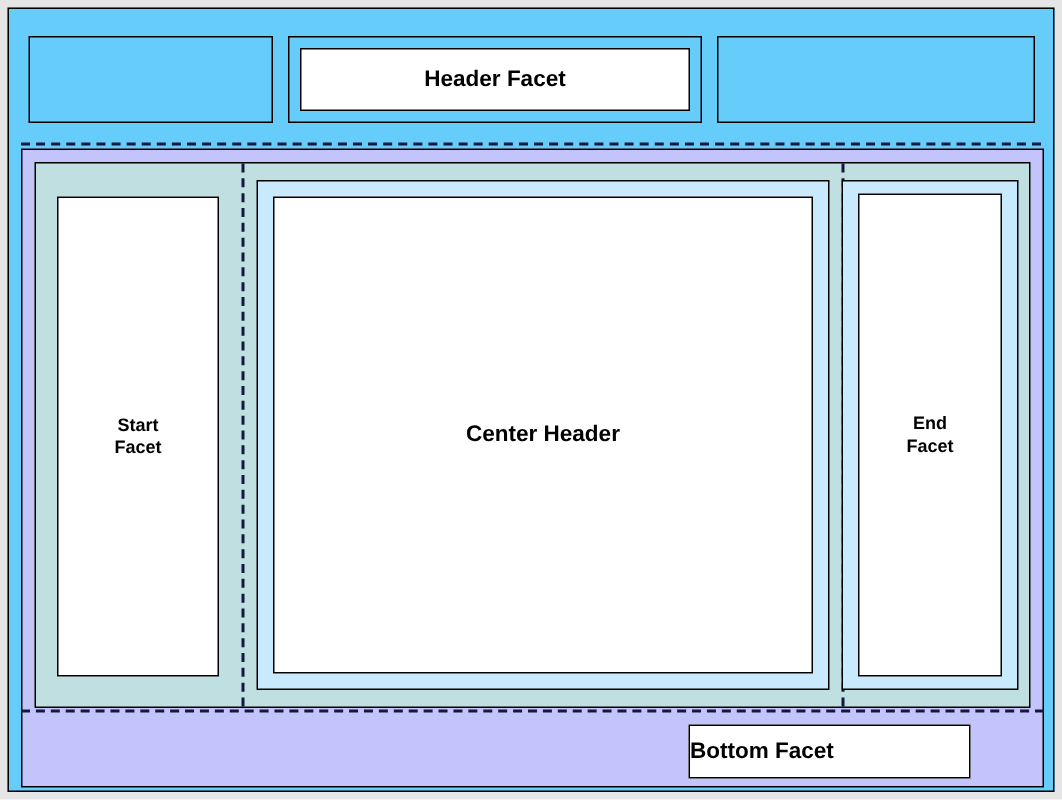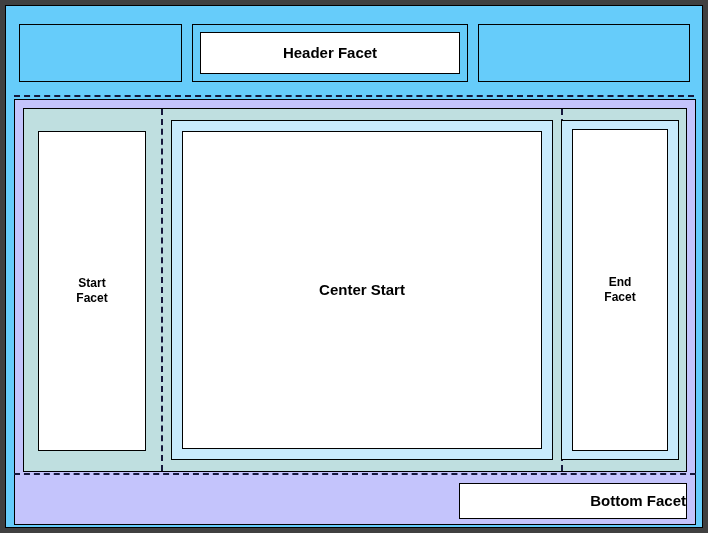--- a/index.html
+++ b/index.html
@@ -9,21 +9,21 @@
   }
   body {
     font-family: "Liberation Sans", sans-serif;
   }
 
   
   #app {
     position: relative;
     width: 708px;
     height: 533px;
-    background: #404040;
+    background: #e5e5e5;
     overflow: hidden;
     box-sizing: border-box;
   }
 
   
   .page-frame {
     position: absolute;
     left: 5px;
     top: 5px;
     width: 698px;
@@ -188,28 +188,28 @@
     align-items: center;
     justify-content: center;
     text-align: center;
   }
 
   
   .bottom-box {
     position: absolute;
     left: 444px;
     top: 383px;
-    width: 228px;
+    width: 188px;
     height: 36px;
     box-sizing: border-box;
     border: 1px solid #000000;
     background: #ffffff;
     display: flex;
     align-items: center;
-    justify-content: flex-end;
+    justify-content: flex-start;
   }
 
   
   .facet-label {
     font-family: "Liberation Sans", sans-serif;
     font-size: 12px;
     font-weight: bold;
     color: #000000;
     line-height: 1.25;
     white-space: pre-line;
@@ -249,21 +249,21 @@
           <div class="start-box">
             <span class="facet-label">Start
 Facet</span>
           </div>
         </div>
 
         <div class="vdash vdash-start"></div>
 
         <div class="center-wrap">
           <div class="center-box">
-            <span class="facet-label big">Center Start</span>
+            <span class="facet-label big">Center Header</span>
           </div>
         </div>
 
         <div class="vdash vdash-end"></div>
 
         <div class="end-wrap">
           <div class="end-box">
             <span class="facet-label">End
 Facet</span>
           </div>

